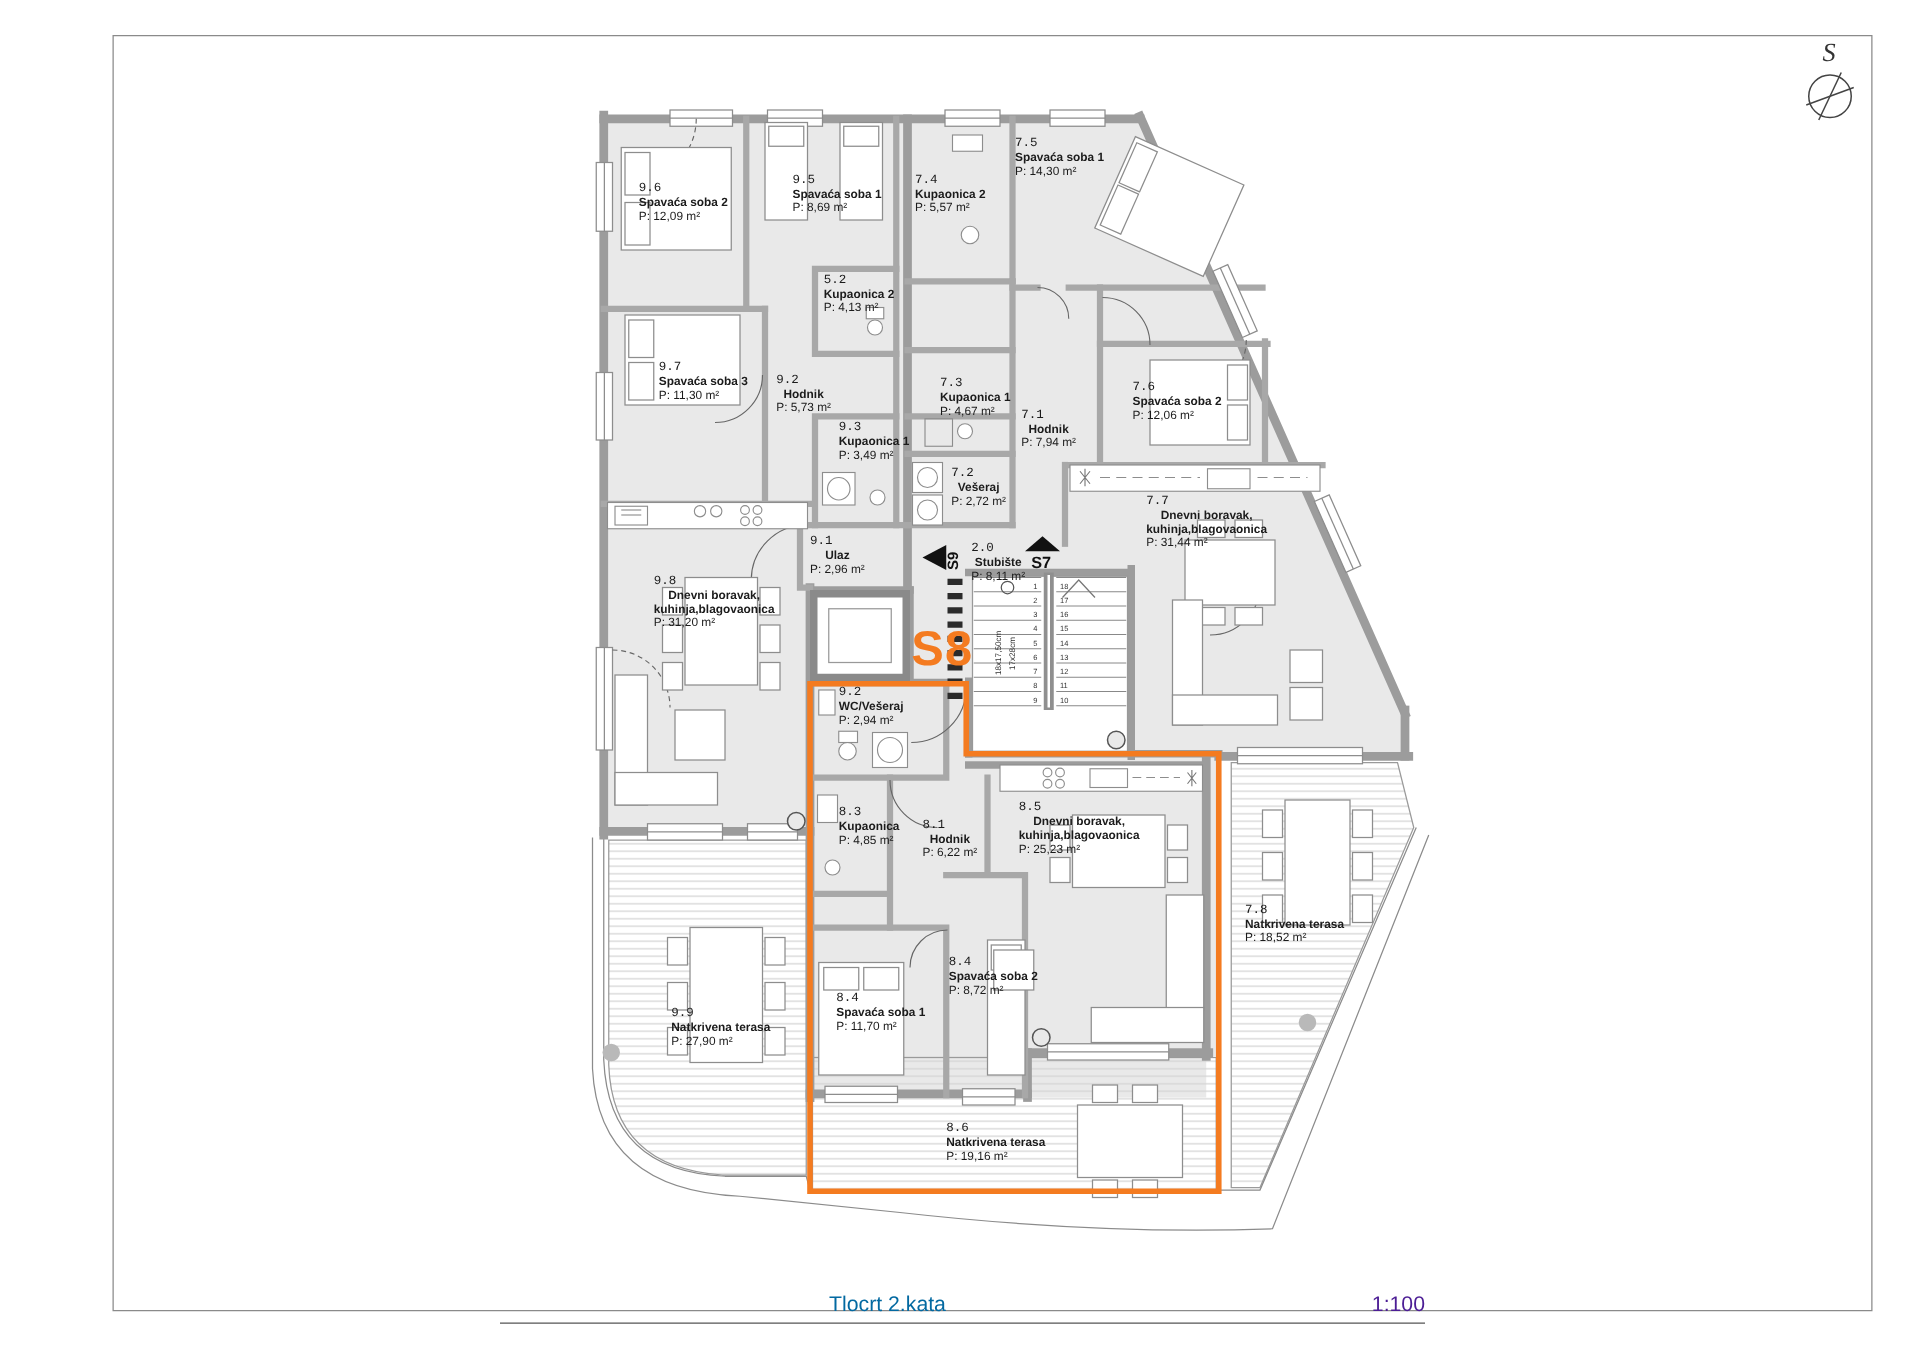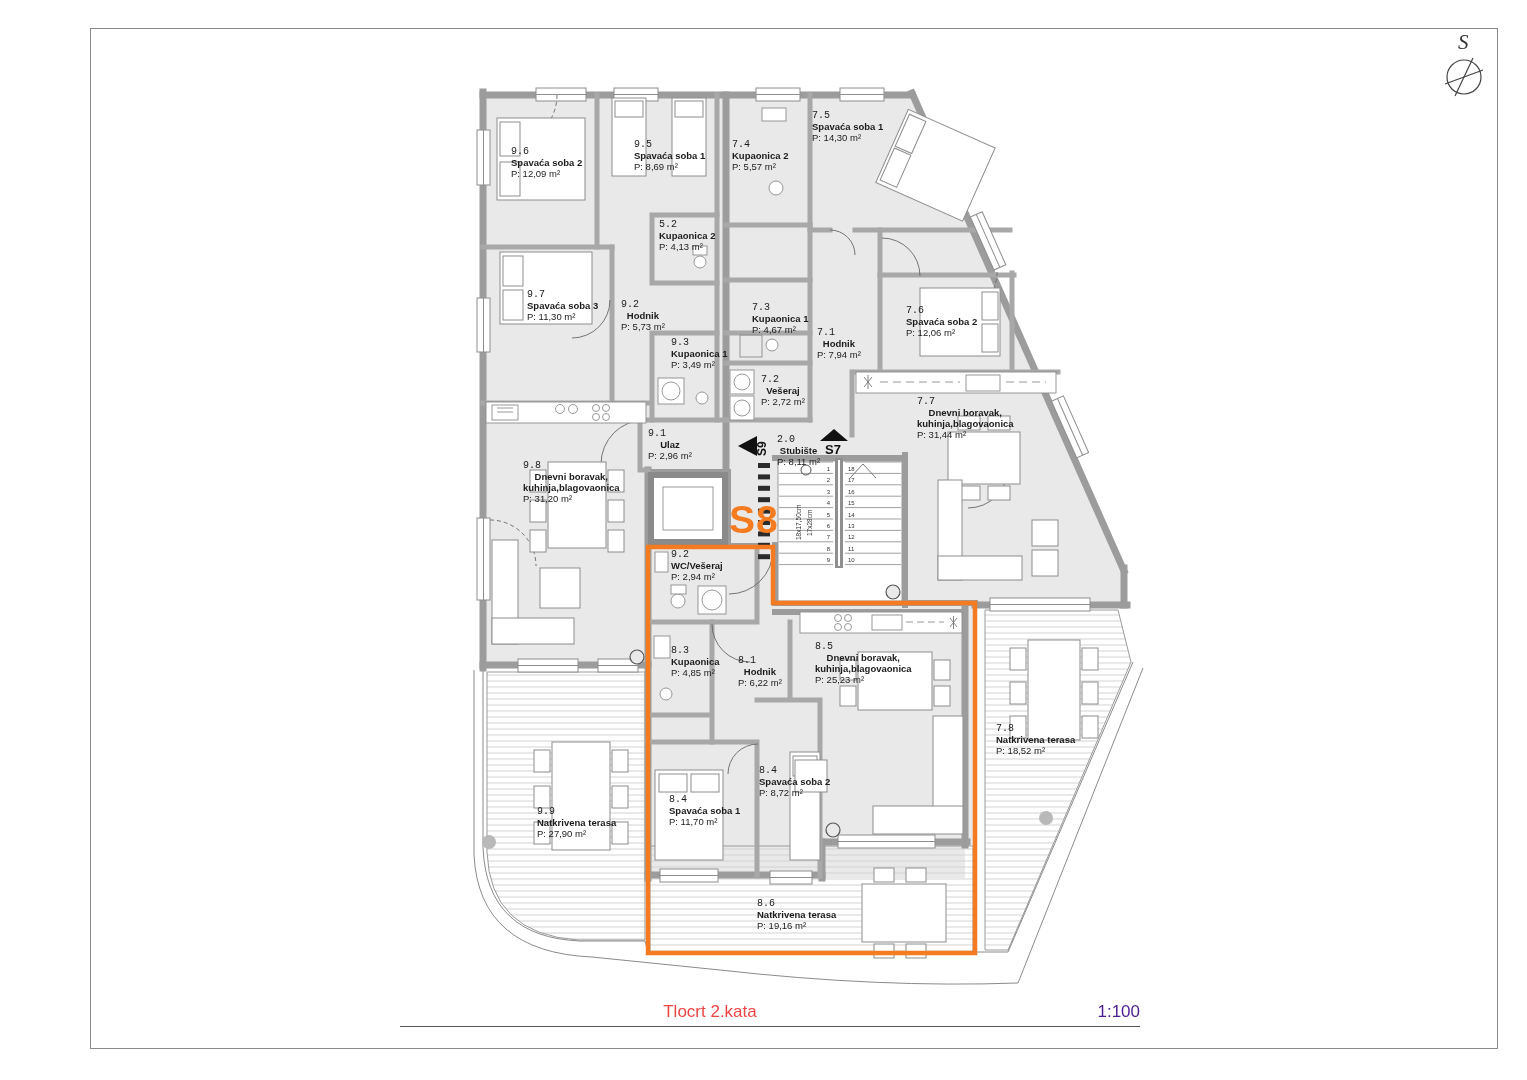--- a/index.html
+++ b/index.html
@@ -9,21 +9,21 @@
   .page-border{position:absolute;left:90px;top:28px;width:1408px;height:1021px;
                border:1.5px solid #8a8a8a;box-sizing:border-box;}
   #labels{position:absolute;left:0;top:0;width:100%;height:100%;}
   .room-label{position:absolute;font-size:9.5px;line-height:11px;white-space:nowrap;color:#1b1b1b;}
   .room-label .rid{font-size:10px;font-family:Liberation Mono, monospace;}
   .room-label .rname{font-weight:bold;text-align:center;}
   .s8-label{position:absolute;left:729px;top:498px;font-size:39px;font-weight:bold;
             letter-spacing:1px;color:#f47b20;}
   .title-block{position:absolute;left:400px;top:1002px;width:740px;border-bottom:1.5px solid #555;
                padding-bottom:4px;display:flex;align-items:flex-end;}
-  .title-main{flex:1;text-align:center;font-size:17px;color:#ef4444;}
+  .title-main{flex:1;text-align:center;font-size:17px;color:#0369a1;margin-top:32px;}
   .title-scale{width:120px;text-align:right;font-size:17px;color:#4c1d95;}
   .north-s{position:absolute;left:1458px;top:30px;font-size:21px;font-style:italic;
            font-family:"Liberation Serif",serif;color:#333;}
   .stair-dim{font-size:6.5px;fill:#333;}
 </style>
 </head>
 <body>
 <div class="canvas">
 
 <svg width="1527" height="1080" viewBox="0 0 1527 1080">

